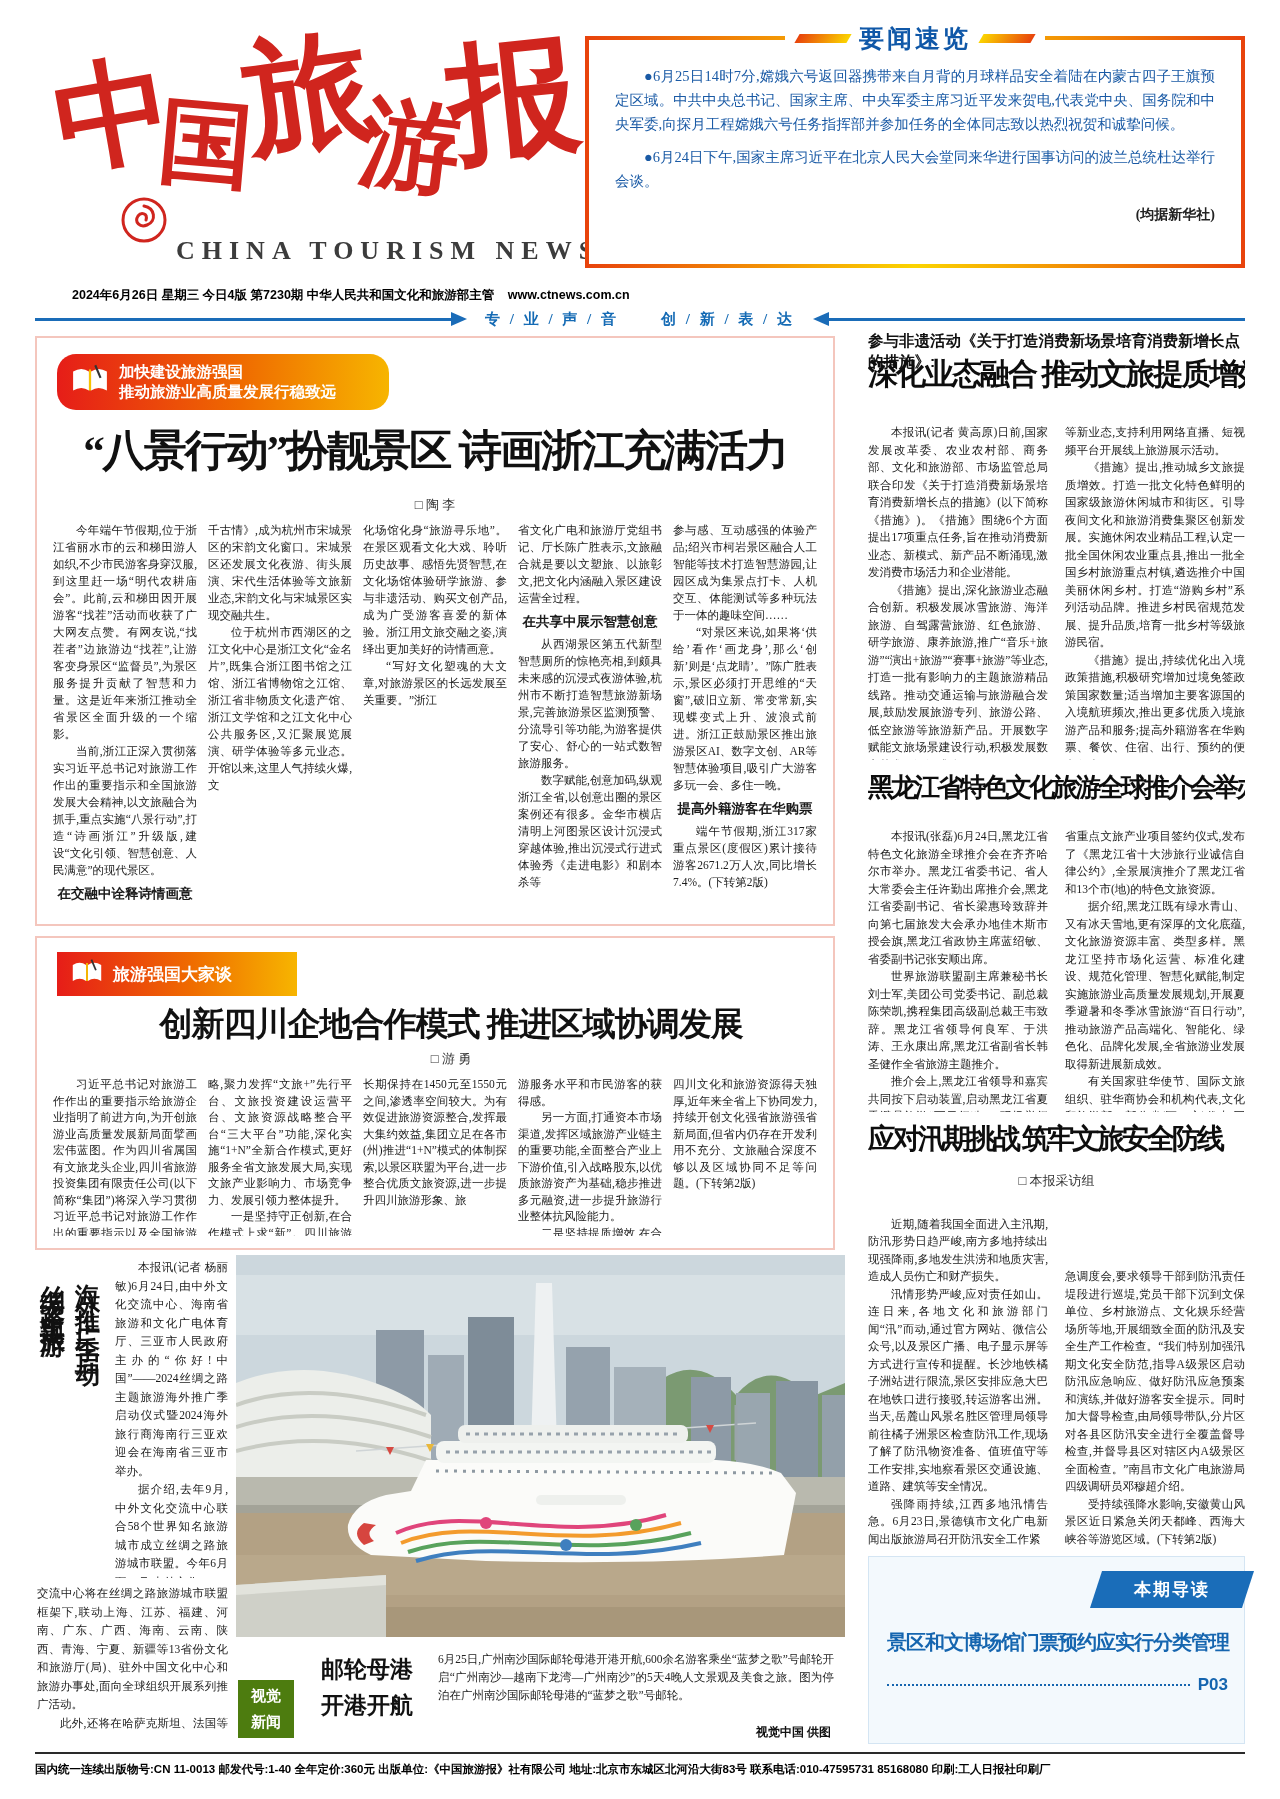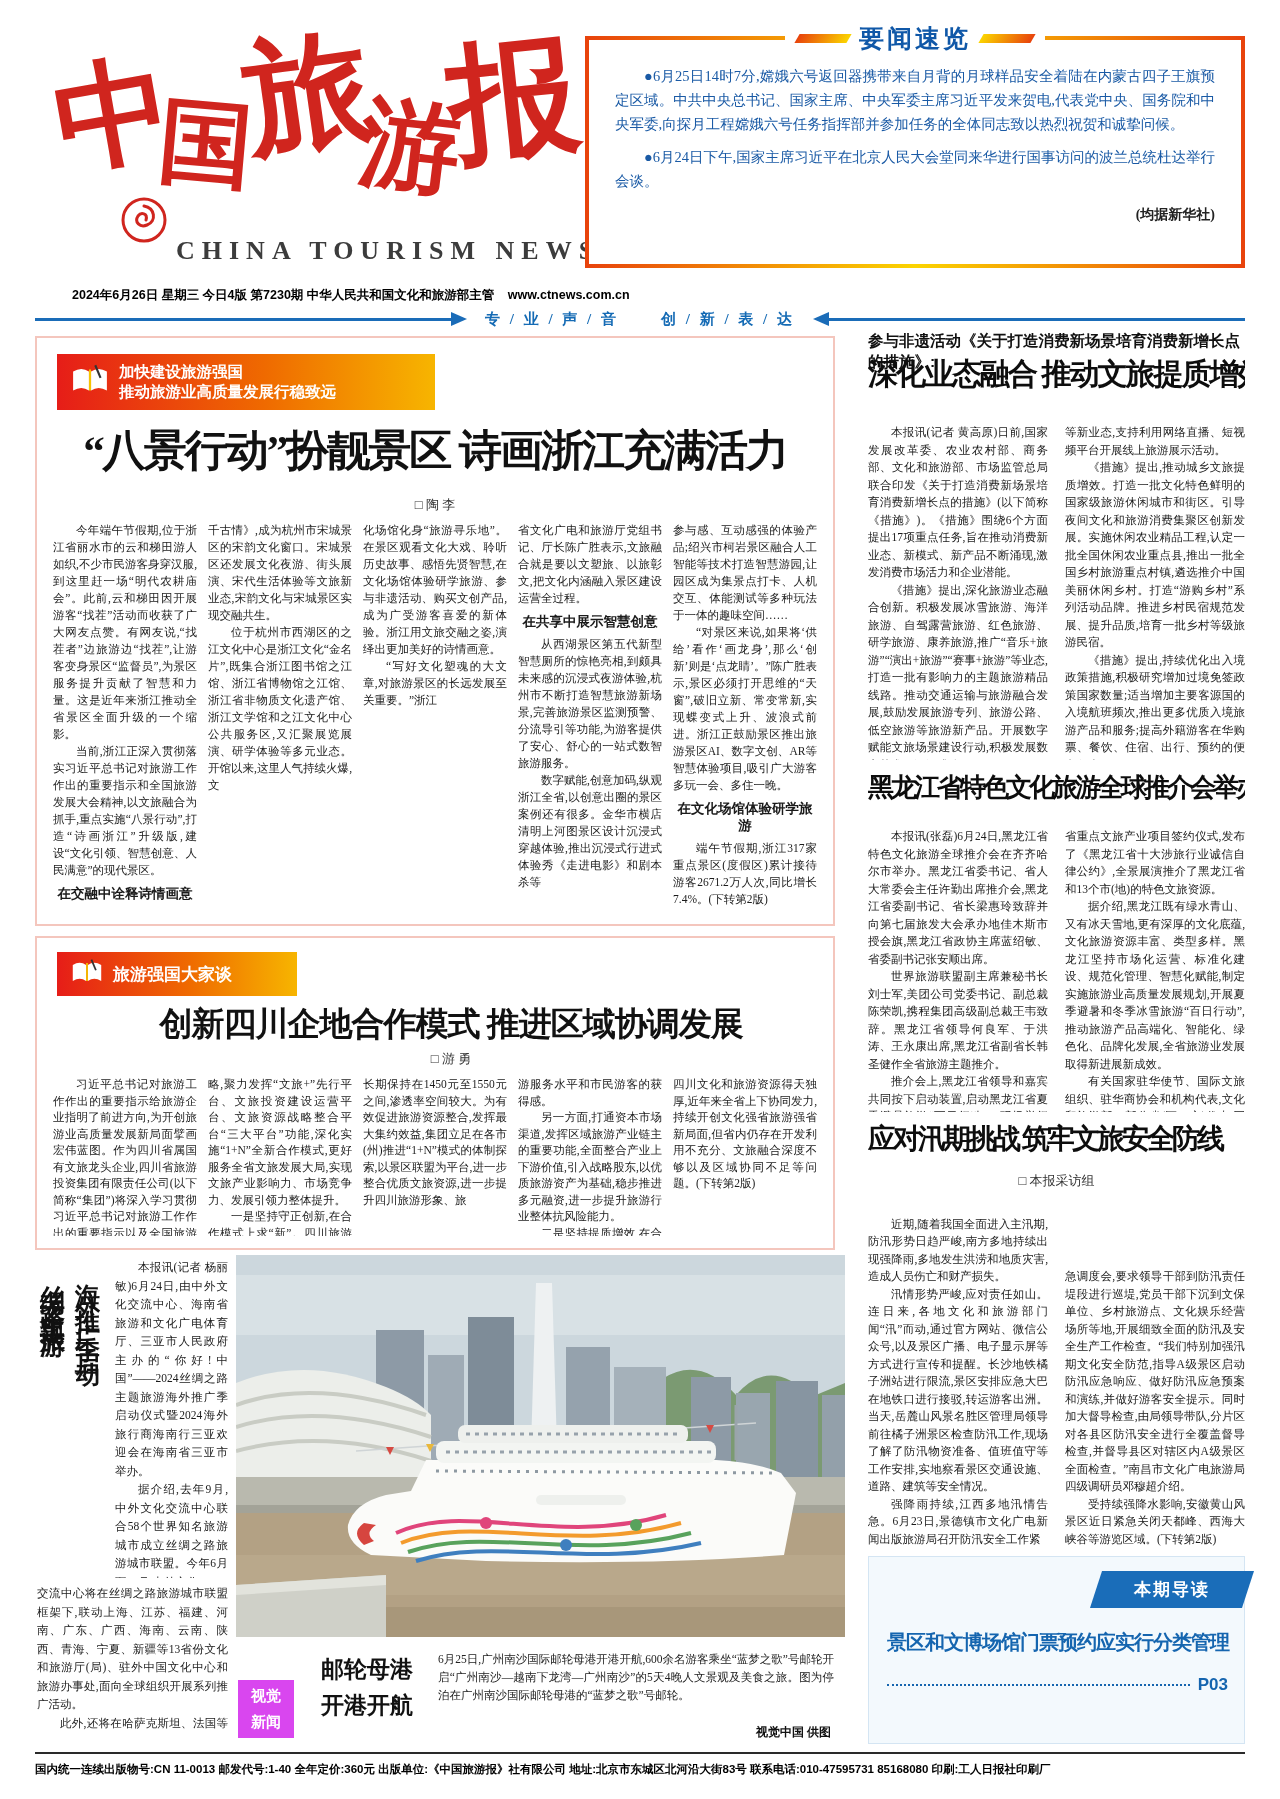--- a/index.html
+++ b/index.html
@@ -45,21 +45,21 @@
   .headline { position:absolute; width:100%; text-align:center; font-weight:900; color:#111; white-space:nowrap; }
   .byline { position:absolute; width:100%; text-align:center; font-size:13px; color:#333; }
   .cols { position:absolute; display:flex; }
   .col { flex:1; overflow:hidden; font-size:11.5px; line-height:17px; text-align:justify; color:#1b1b1b; }
   .col .para { text-indent:2em; }
   .col .para.noind { text-indent:0; }
   .col-subhead { font-weight:700; text-align:center; font-size:13.5px; margin:6px 0; }
 
   
   #main-box { left:35px; top:336px; width:800px; height:590px; }
-  #main-box .badge { left:20px; top:16px; width:378px; height:56px; }
+  #main-box .badge { left:20px; top:16px; width:332px; height:56px;border-radius:19px; }
   #main-box .btxt { font-size:15.5px; line-height:20px; }
   #main-box .headline { top:84px; font-size:43px; letter-spacing:-2px; }
   #main-box .byline { top:158px; }
   #main-box .cols { left:16px; right:16px; top:184px; bottom:14px; gap:11px; }
 
   
   #sichuan-box { left:35px; top:936px; width:800px; height:314px;padding-left:16px; }
   #sichuan-box .badge { left:20px; top:14px; width:240px; height:44px; }
   #sichuan-box .btxt { font-size:17px; }
   #sichuan-box .headline { top:64px; font-size:33px; letter-spacing:-1px; }
@@ -77,21 +77,21 @@
   .silk-full { position:absolute; left:2px; top:326px; width:191px; height:146px; overflow:hidden; font-size:11.5px; line-height:18.5px; text-align:justify; color:#1b1b1b; }
   .silk-side .para, .silk-full .para { text-indent:2em; }
   .silk-full .para.noind, .silk-side .para.noind { text-indent:0; }
 
   
   #photo { position:absolute; left:236px; top:1255px; width:609px; height:382px; }
   #photo svg { display:block; }
 
   
   #caption { position:absolute; left:236px; top:1648px; width:609px; height:96px; }
-  .visual-badge { position:absolute; left:2px; top:32px; width:56px; height:58px; background:#d946ef; color:#fff; font-weight:700; font-size:15px; line-height:26px; text-align:center; padding-top:3px; }
+  .visual-badge { position:absolute; left:2px; top:32px; width:56px; height:58px; background:#4d7c0f; color:#fff; font-weight:700; font-size:15px; line-height:26px; text-align:center; padding-top:3px; }
   .photo-title { position:absolute; left:68px; top:4px; width:126px; text-align:center; font-size:23px; line-height:36px; font-weight:900; color:#111; }
   .caption-text { position:absolute; left:202px; top:2px; width:396px; font-size:11.5px; line-height:18px; text-align:justify; color:#222; }
   .caption-credit { position:absolute; right:14px; top:76px; font-size:12px; font-weight:700; color:#111; }
 
   
   .kicker { position:absolute; left:868px; width:377px; font-family:"Liberation Sans", sans-serif; font-weight:700; font-size:15.5px; color:#111; }
   .r-head { position:absolute; left:868px; width:377px; font-weight:900; color:#0d0d0d; white-space:nowrap; overflow:hidden; }
   .r-cols { position:absolute; left:868px; width:377px; display:flex; gap:17px; }
   .r-cols .col { line-height:17.5px; font-size:11.5px; }
   #measures-head { top:354px; font-size:30px; letter-spacing:-2px; }
@@ -192,21 +192,21 @@
         </div>
       <div class="col">
           <p class="para noind">省文化广电和旅游厅党组书记、厅长陈广胜表示,文旅融合就是要以文塑旅、以旅彰文,把文化内涵融入景区建设运营全过程。</p>
           <div class="col-subhead">在共享中展示智慧创意</div>
           <p class="para">从西湖景区第五代新型智慧厕所的惊艳亮相,到颇具未来感的沉浸式夜游体验,杭州市不断打造智慧旅游新场景,完善旅游景区监测预警、分流导引等功能,为游客提供了安心、舒心的一站式数智旅游服务。</p>
           <p class="para">数字赋能,创意加码,纵观浙江全省,以创意出圈的景区案例还有很多。金华市横店清明上河图景区设计沉浸式穿越体验,推出沉浸式行进式体验秀《走进电影》和剧本杀等</p>
         </div>
       <div class="col">
           <p class="para noind">参与感、互动感强的体验产品;绍兴市柯岩景区融合人工智能等技术打造智慧游园,让园区成为集景点打卡、人机交互、体能测试等多种玩法于一体的趣味空间……</p>
           <p class="para">“对景区来说,如果将‘供给’看作‘画龙身’,那么‘创新’则是‘点龙睛’。”陈广胜表示,景区必须打开思维的“天窗”,破旧立新、常变常新,实现蝶变式上升、波浪式前进。浙江正鼓励景区推出旅游景区AI、数字文创、AR等智慧体验项目,吸引广大游客多玩一会、多住一晚。</p>
-          <div class="col-subhead">在文化场馆体验研学旅游</div>
+          <div class="col-subhead">提高外籍游客在华购票</div>
           <p class="para">端午节假期,浙江317家重点景区(度假区)累计接待游客2671.2万人次,同比增长7.4%。(下转第2版)</p>
         </div>
     </div>
   </div>
 
   <div class="pink-box" id="sichuan-box">
     <div class="badge">
       <span class="bk">
         <svg width="32" height="28" viewBox="0 0 36 30">
           <path d="M2,7 Q10,2 17,7 L17,25 Q10,20 2,25 Z" fill="#fff"></path>

